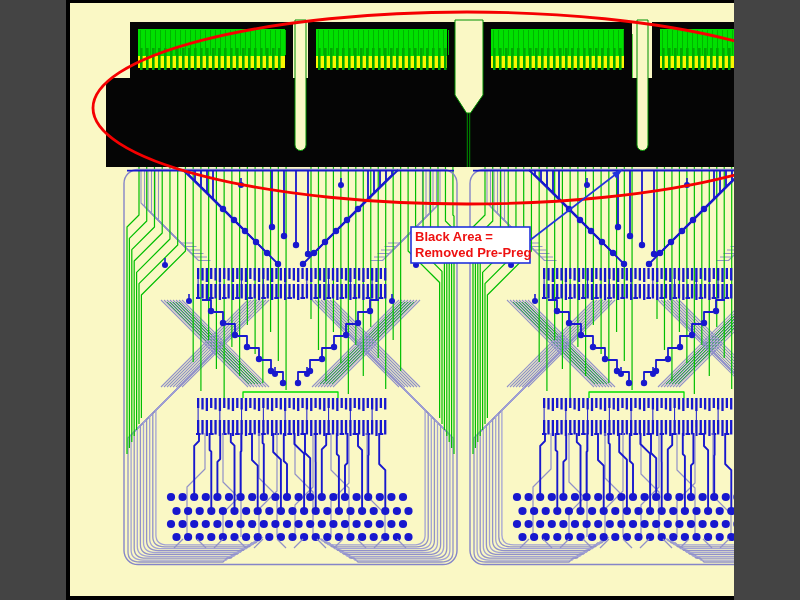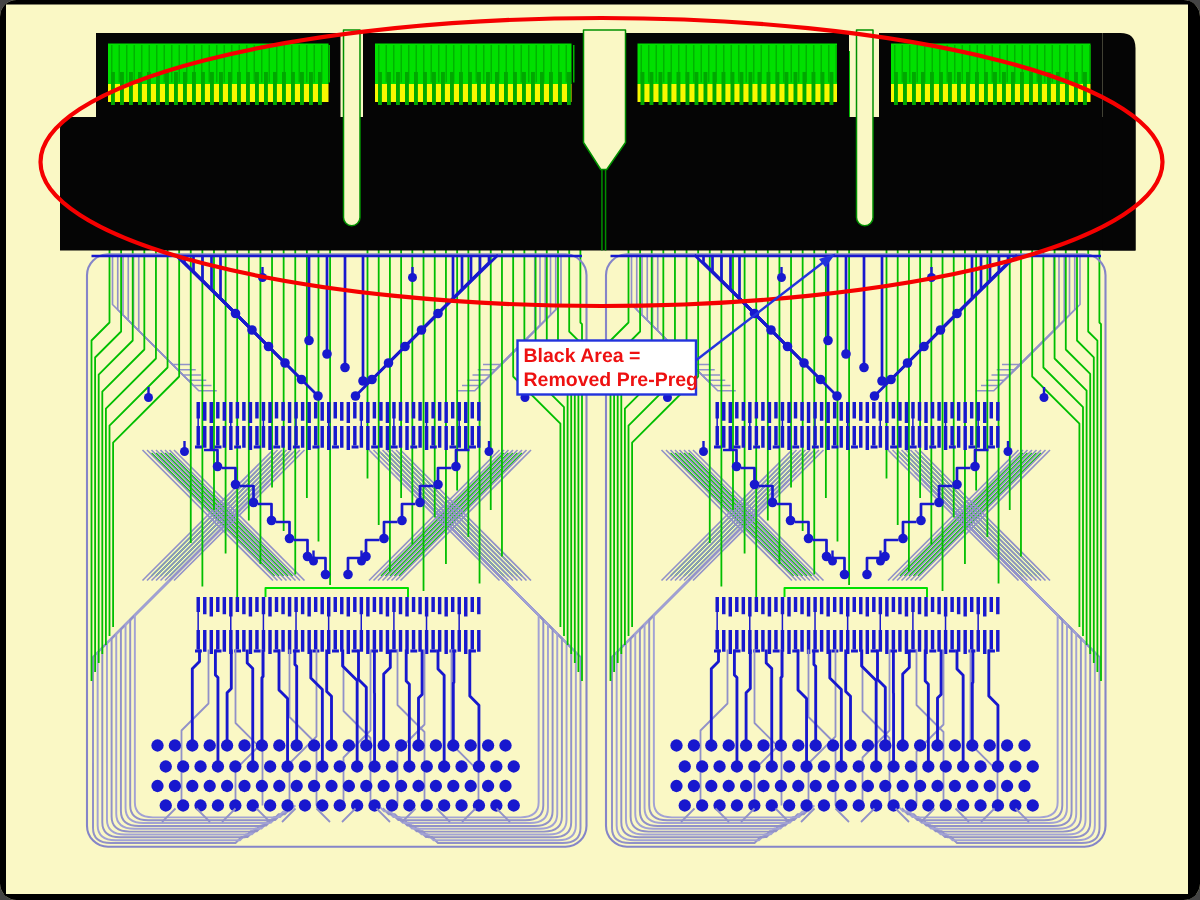--- a/index.html
+++ b/index.html
@@ -1,16 +1,16 @@
 <!DOCTYPE html>
 <html><head>
 <meta charset="utf-8">
 <style>
   html,body{margin:0;padding:0;background:#444;}
-  .stage{position:relative;width:800px;height:600px;margin:0 auto;overflow:hidden;border-radius:11px;}
+  .stage{position:relative;width:668px;height:600px;margin:0 auto;overflow:hidden;}
   svg{display:block;}
   .ann-box{fill:#ffffff;stroke:#2233dd;stroke-width:1.6;}
   .ann-text{font:bold 13px "Liberation Sans", sans-serif;fill:#ee1111;}
 </style>
 </head>
 <body>
 
 <div class="stage">
 <svg id="art" width="800" height="600" viewBox="0 0 800 600">
   <g>

